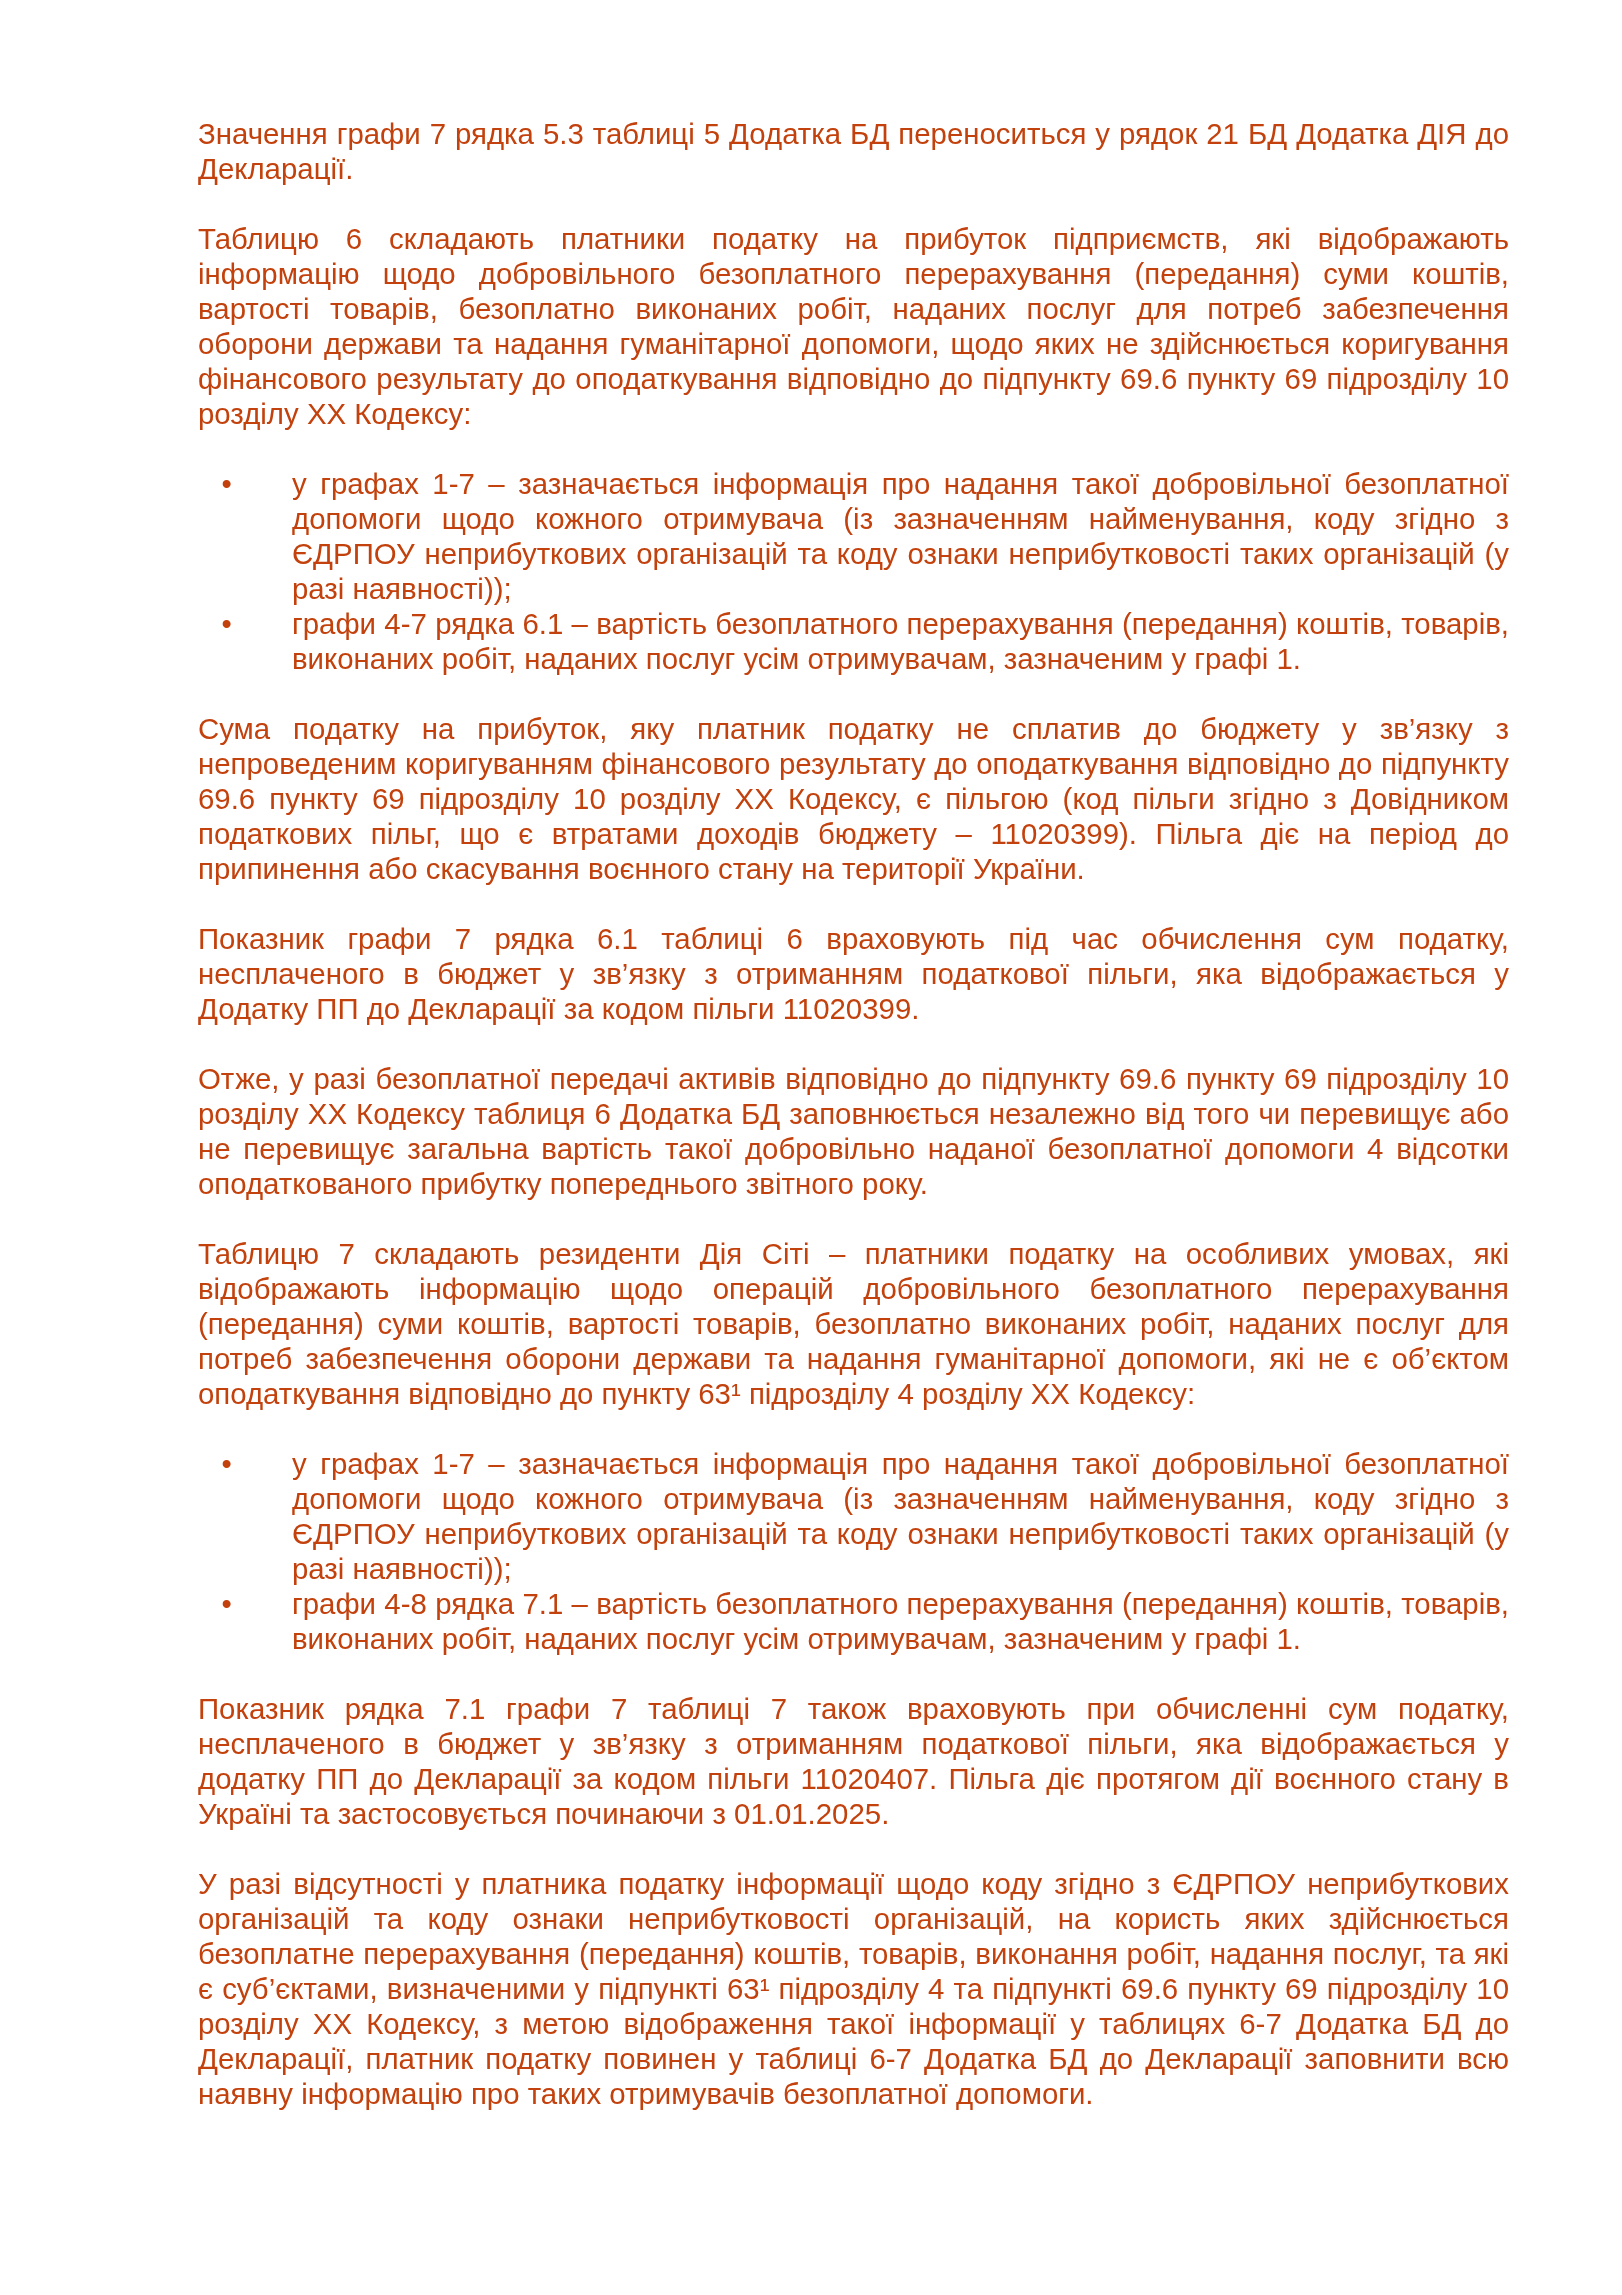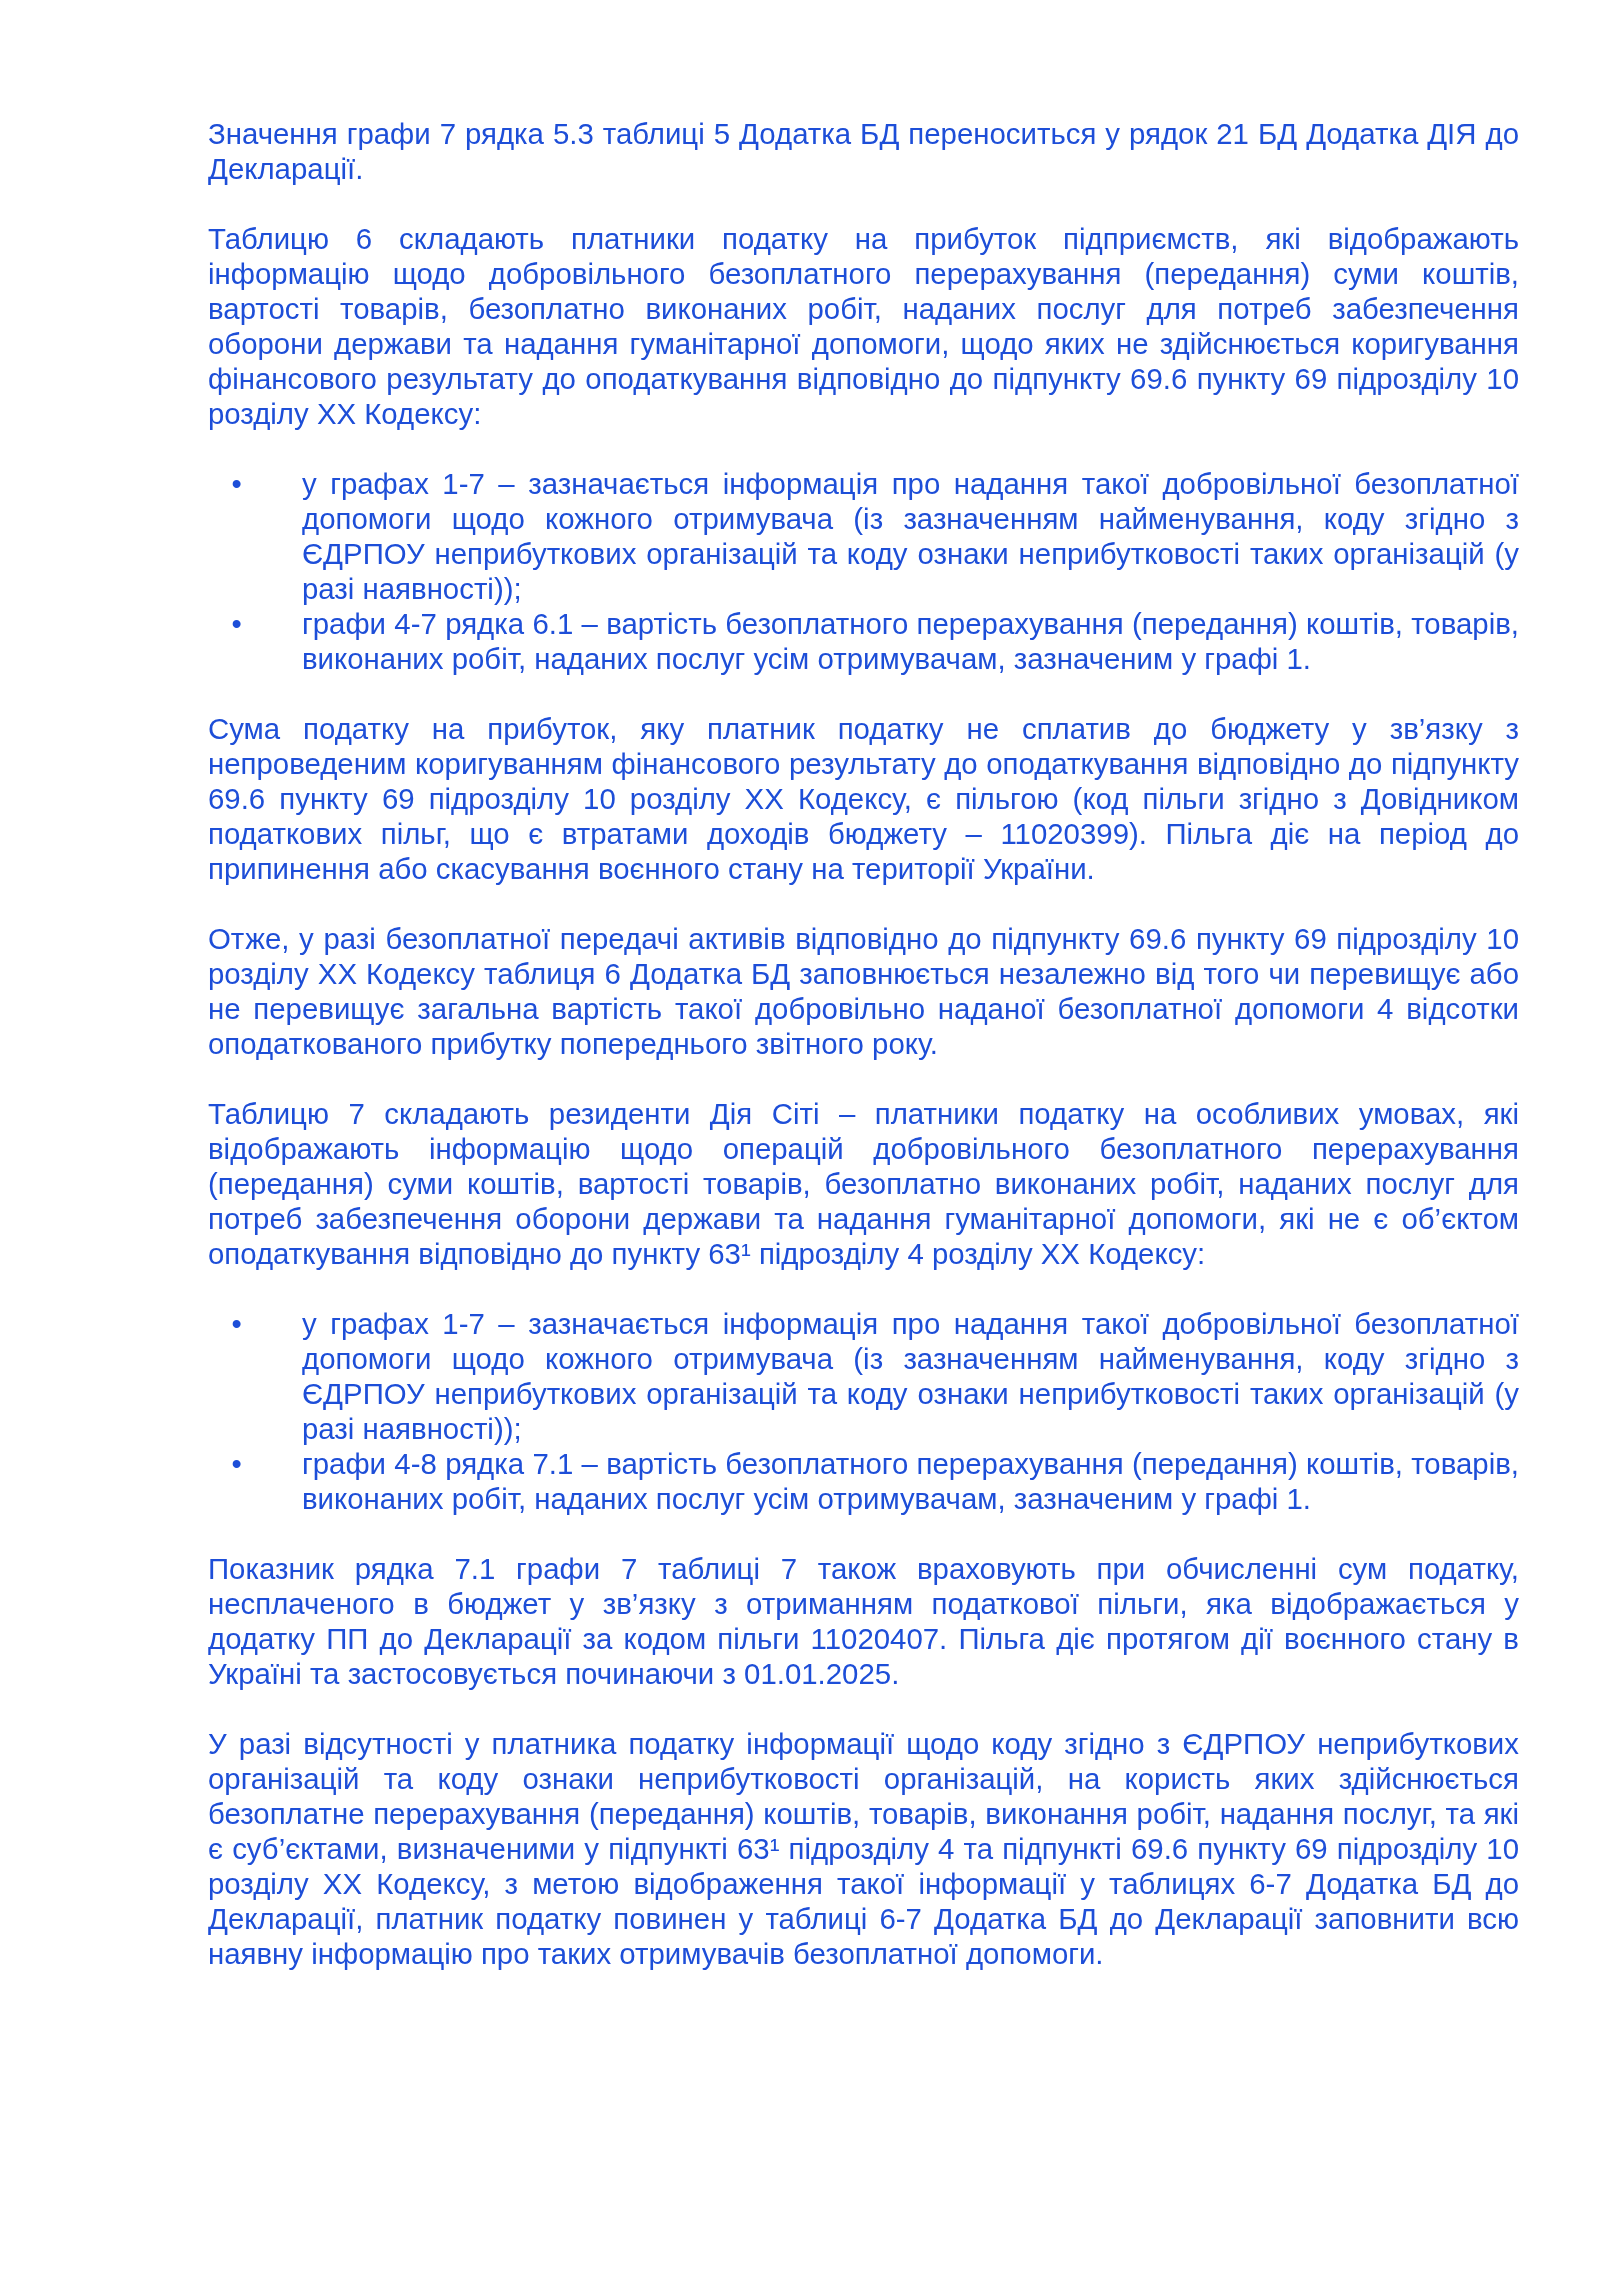--- a/index.html
+++ b/index.html
@@ -12,28 +12,28 @@
     position: relative;
     width: 1623px;
     height: 2295px;
     background: #ffffff;
     overflow: hidden;
     font-family: "Liberation Sans", "DejaVu Sans", sans-serif;
     color: #000000;
   }
   .content {
     position: absolute;
-    left: 208px;
+    left: 198px;
     top: 116px;
     width: 1311px;
     font-size: 29.4px;
     line-height: 35px;
     text-align: justify;
     text-justify: inter-word;
-    color: #1d4ed8;
+    color: #c2410c;
   }
   .content p {
     margin: 0 0 35px 0;
     padding: 0;
   }
   ul.doc-list {
     list-style: none;
     margin: 0 0 35px 0;
     padding: 0;
   }
@@ -66,20 +66,21 @@
         <span>у графах 1-7 – зазначається інформація про надання такої добровільної безоплатної допомоги щодо кожного отримувача (із зазначенням найменування, коду згідно з ЄДРПОУ неприбуткових організацій та коду ознаки неприбутковості таких організацій (у разі наявності));</span>
       </li>
       <li>
         <span class="bullet-glyph">•</span>
         <span>графи 4-7 рядка 6.1 – вартість безоплатного перерахування (передання) коштів, товарів, виконаних робіт, наданих послуг усім отримувачам, зазначеним у графі 1.</span>
       </li>
     </ul>
 
     <p>Сума податку на прибуток, яку платник податку не сплатив до бюджету у зв’язку з непроведеним коригуванням фінансового результату до оподаткування відповідно до підпункту 69.6 пункту 69 підрозділу 10 розділу ХХ Кодексу, є пільгою (код пільги згідно з Довідником податкових пільг, що є втратами доходів бюджету – 11020399). Пільга діє на період до припинення або скасування воєнного стану на території України.</p>
 
+    <p>Показник графи 7 рядка 6.1 таблиці 6 враховують під час обчислення сум податку, несплаченого в бюджет у зв’язку з отриманням податкової пільги, яка відображається у Додатку ПП до Декларації за кодом пільги 11020399.</p>
 
     <p>Отже, у разі безоплатної передачі активів відповідно до підпункту 69.6 пункту 69 підрозділу 10 розділу ХХ Кодексу таблиця 6 Додатка БД заповнюється незалежно від того чи перевищує або не перевищує загальна вартість такої добровільно наданої безоплатної допомоги 4 відсотки оподаткованого прибутку попереднього звітного року.</p>
 
     <p>Таблицю 7 складають резиденти Дія Сіті – платники податку на особливих умовах, які відображають інформацію щодо операцій добровільного безоплатного перерахування (передання) суми коштів, вартості товарів, безоплатно виконаних робіт, наданих послуг для потреб забезпечення оборони держави та надання гуманітарної допомоги, які не є об’єктом оподаткування відповідно до пункту 63¹ підрозділу 4 розділу ХХ Кодексу:</p>
 
     <ul class="doc-list">
       <li>
         <span class="bullet-glyph">•</span>
         <span>у графах 1-7 – зазначається інформація про надання такої добровільної безоплатної допомоги щодо кожного отримувача (із зазначенням найменування, коду згідно з ЄДРПОУ неприбуткових організацій та коду ознаки неприбутковості таких організацій (у разі наявності));</span>
       </li>

